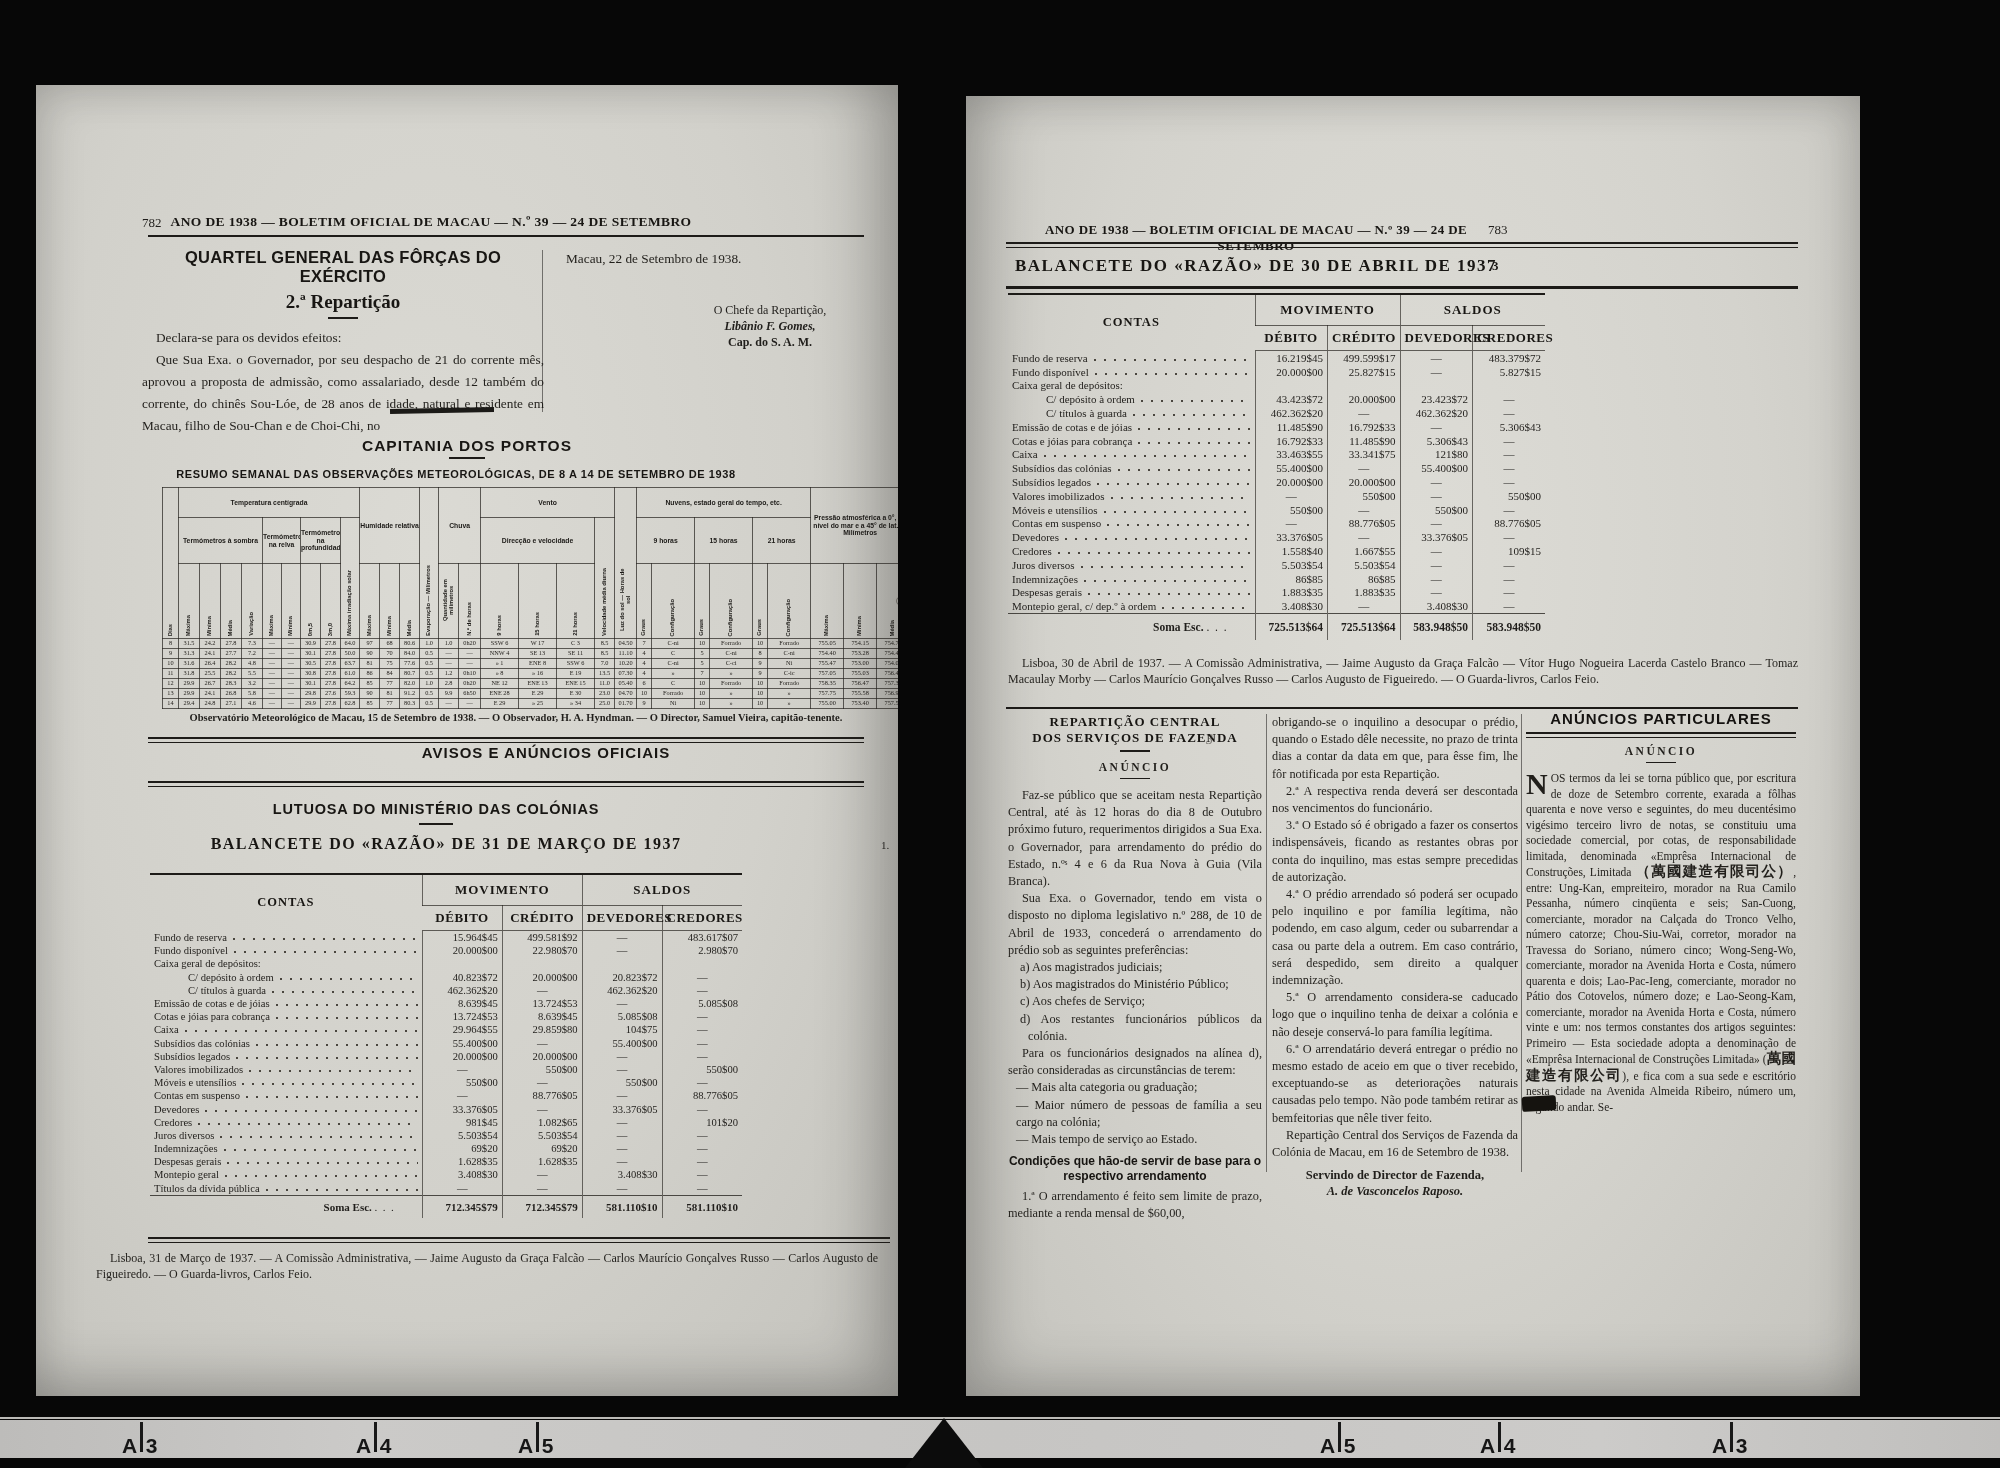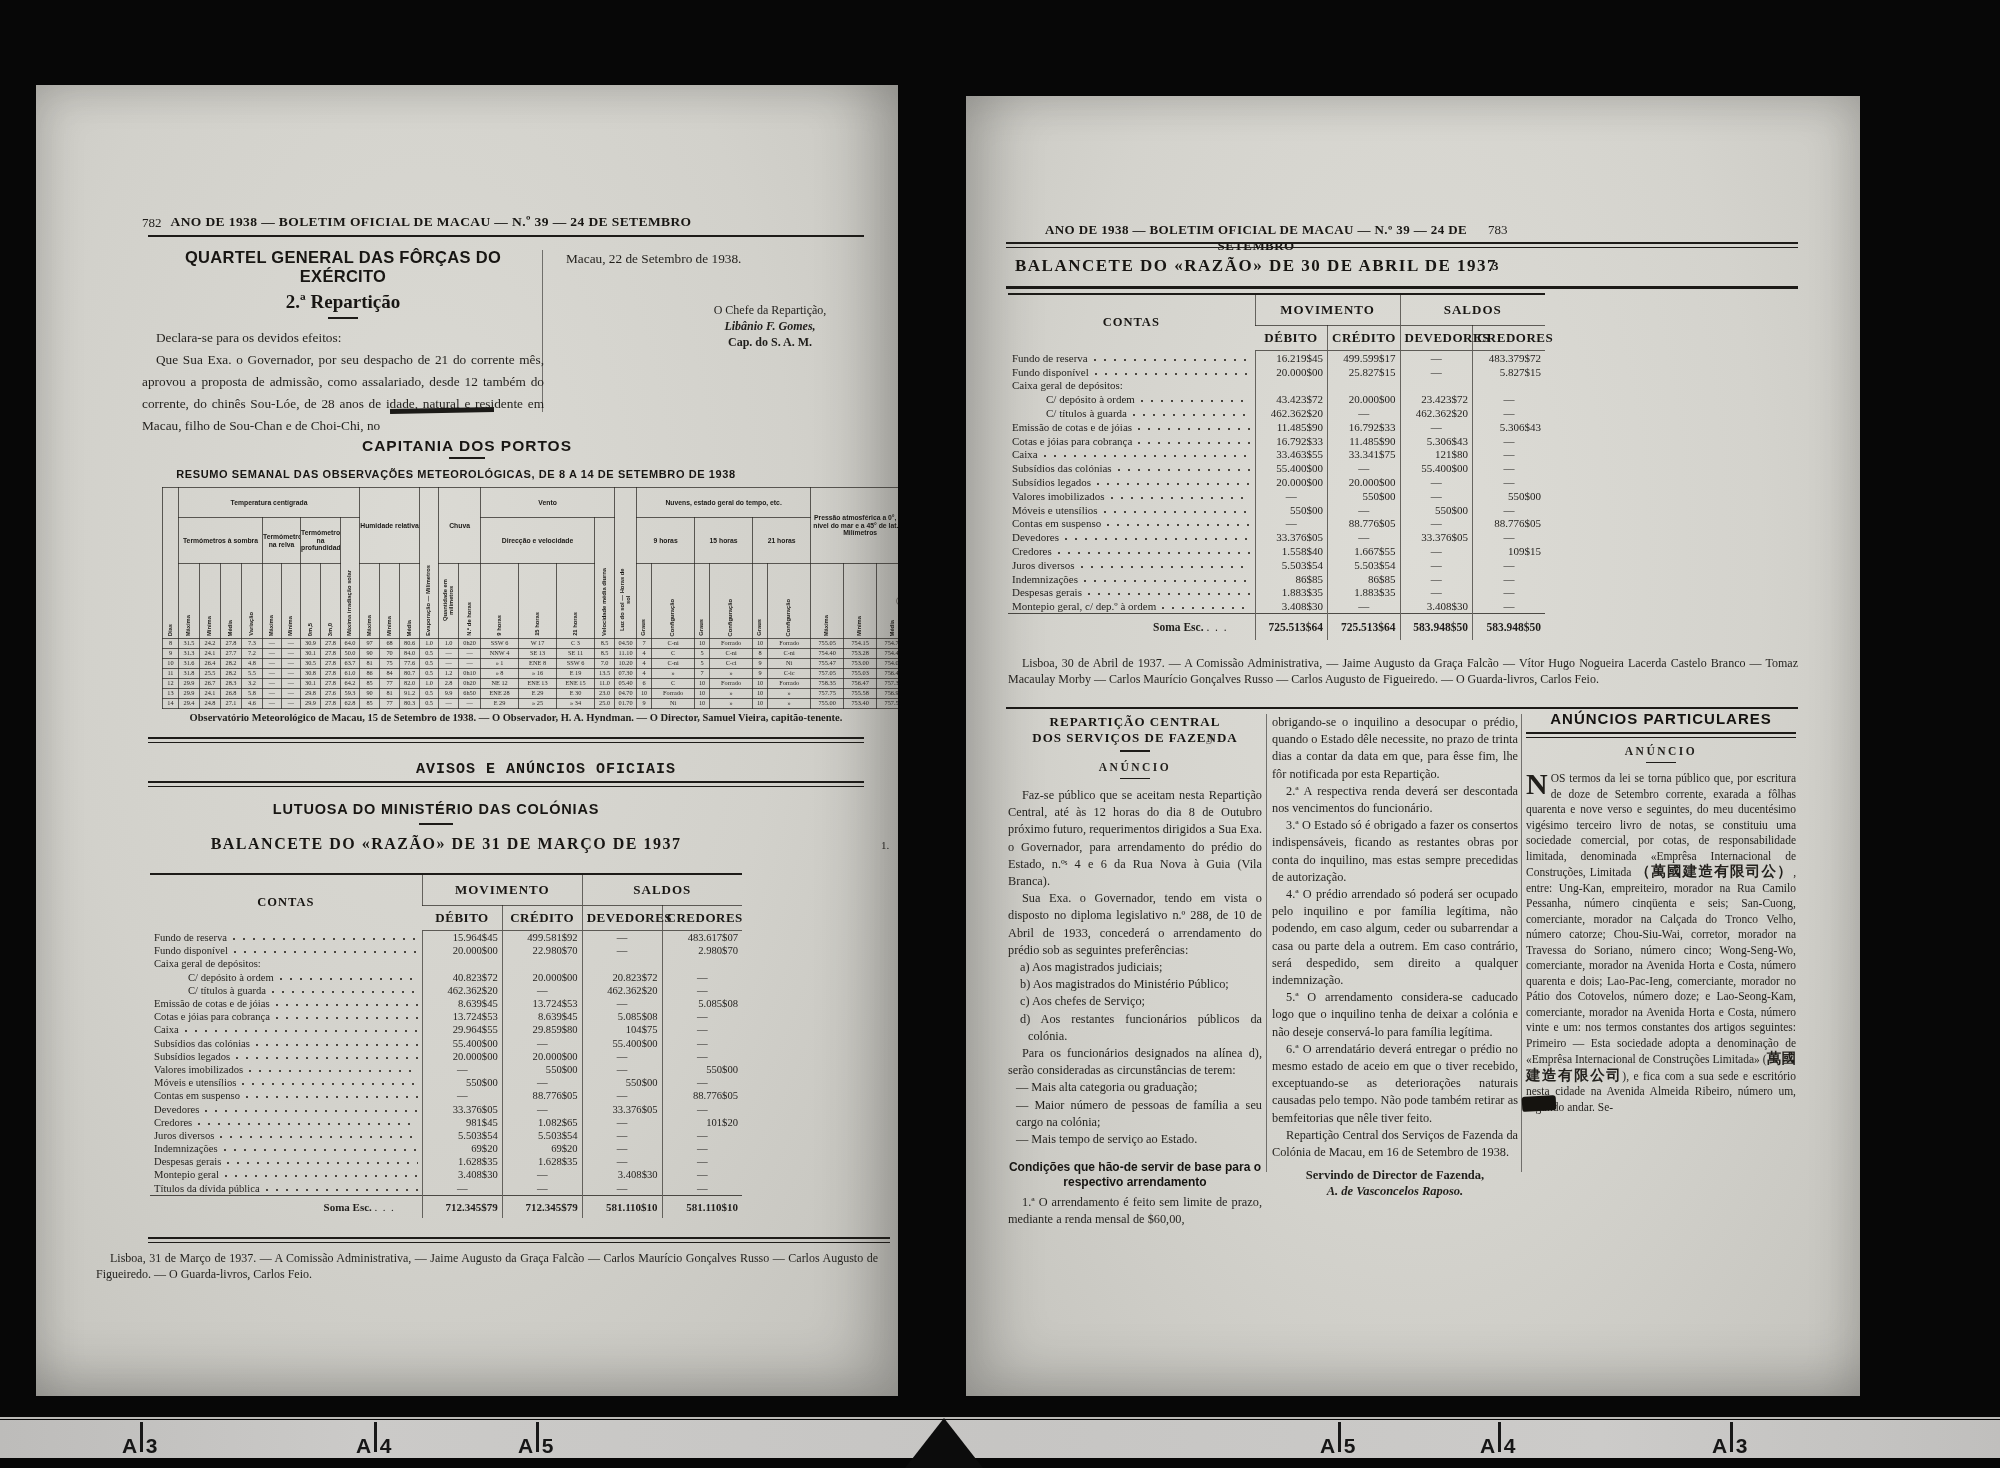--- a/index.html
+++ b/index.html
@@ -59,21 +59,21 @@
   table.bal tfoot td.somalab{text-align:right;padding-right:28px;font-weight:bold;}
   table.bal tfoot td.somalab::after{content:"\a0.\a0\a0.\a0\a0.";font-weight:normal;}
   .bal-left tbody td{font-size:10.6px;height:13.2px;}
   .bal-left tfoot td{font-size:11px;height:22px;}
   .bal-right tbody td{font-size:11px;height:13.8px;}
   .bal-right tfoot td{font-size:11.5px;height:26px;}
   
   .c-head{font:bold 13px/16px "Liberation Serif",serif;letter-spacing:1px;text-align:center;color:#171512;}
   .anuncio{font:bold 11.5px/14px "Liberation Serif",serif;letter-spacing:2.5px;text-align:center;margin-top:9px;}
   .minirule{width:30px;height:1.5px;background:#1d1b18;margin:4px auto 8px auto;}
-  .cond-title{font:bold 12px/15px "Liberation Sans",sans-serif;text-align:center;margin:12px 0 4px 0;color:#161411;}
+  .cond-title{font:bold 12px/15px "Liberation Sans",sans-serif;text-align:center;margin:6px 0 4px 0;color:#161411;}
   .cn{font-weight:bold;font-size:14.5px;}
   .drop{float:left;font:bold 30px/26px "Liberation Serif",serif;padding-right:3px;}
   .part-head{font:bold 15px/18px "Liberation Sans",sans-serif;letter-spacing:1px;text-align:center;color:#141210;}
   
   #filmband{position:absolute;left:0;top:1420px;width:2000px;height:38px;
      background:linear-gradient(90deg,#bdbcba 0%,#cbcac8 18%,#c6c5c3 50%,#cccbc9 80%,#c0bfbd 100%);}
   #film-hairline{position:absolute;left:0;top:1417px;width:2000px;height:1.5px;background:#e8e7e4;opacity:.8;}
   .fmark{position:absolute;top:1422px;height:34px;display:flex;align-items:flex-end;
      font:bold 21px/1 "Liberation Sans",sans-serif;color:#161616;}
   .fm-tick{width:2.5px;height:30px;background:#181818;margin:0 3px 4px 3px;align-self:flex-start;}
@@ -430,21 +430,21 @@
               <td>753.40</td>
               <td>757.55</td>
             </tr>
           </tbody>
         </table>
       </div>
     <div class="abs ctr" style="left:100px;top:627px;width:760px;font:bold 10.5px 'Liberation Serif',serif;">Observatório Meteorológico de Macau, 15 de Setembro de 1938. — O Observador, H. A. Hyndman. — O Director, Samuel Vieira, capitão-tenente.</div>
     <div class="oval" style="left:860px;top:510px;"></div>
 
     <div class="abs drule" style="left:112px;top:652px;width:716px;"></div>
-    <div class="abs ctr h-goth" style="left:0;top:676px;width:1020px;font-size:15px;letter-spacing:1px;font-family:Liberation Mono, monospace;">AVISOS E ANÚNCIOS OFICIAIS</div>
+    <div class="abs ctr h-goth" style="left:0;top:659px;width:1020px;font-size:15px;letter-spacing:1px;">AVISOS E ANÚNCIOS OFICIAIS</div>
     <div class="abs drule" style="left:112px;top:696px;width:716px;"></div>
 
     <div class="abs ctr h-goth" style="left:0;top:716px;width:800px;font-size:14.5px;letter-spacing:.8px;">LUTUOSA DO MINISTÉRIO DAS COLÓNIAS</div>
     <div class="abs rule" style="left:383px;top:738px;width:34px;"></div>
     <div class="abs ctr h-serif" style="left:0;top:750px;width:820px;font-size:16px;letter-spacing:1.5px;">BALANCETE DO «RAZÃO» DE 31 DE MARÇO DE 1937</div>
     <div class="abs" style="left:845px;top:754px;font:11px 'Liberation Serif',serif;">1.</div>
     <div class="abs" id="bal-left-holder" style="left:114px;top:788px;width:592px;">
         <table class="bal bal-left">
           <colgroup>
             <col style="width: 46%;">

